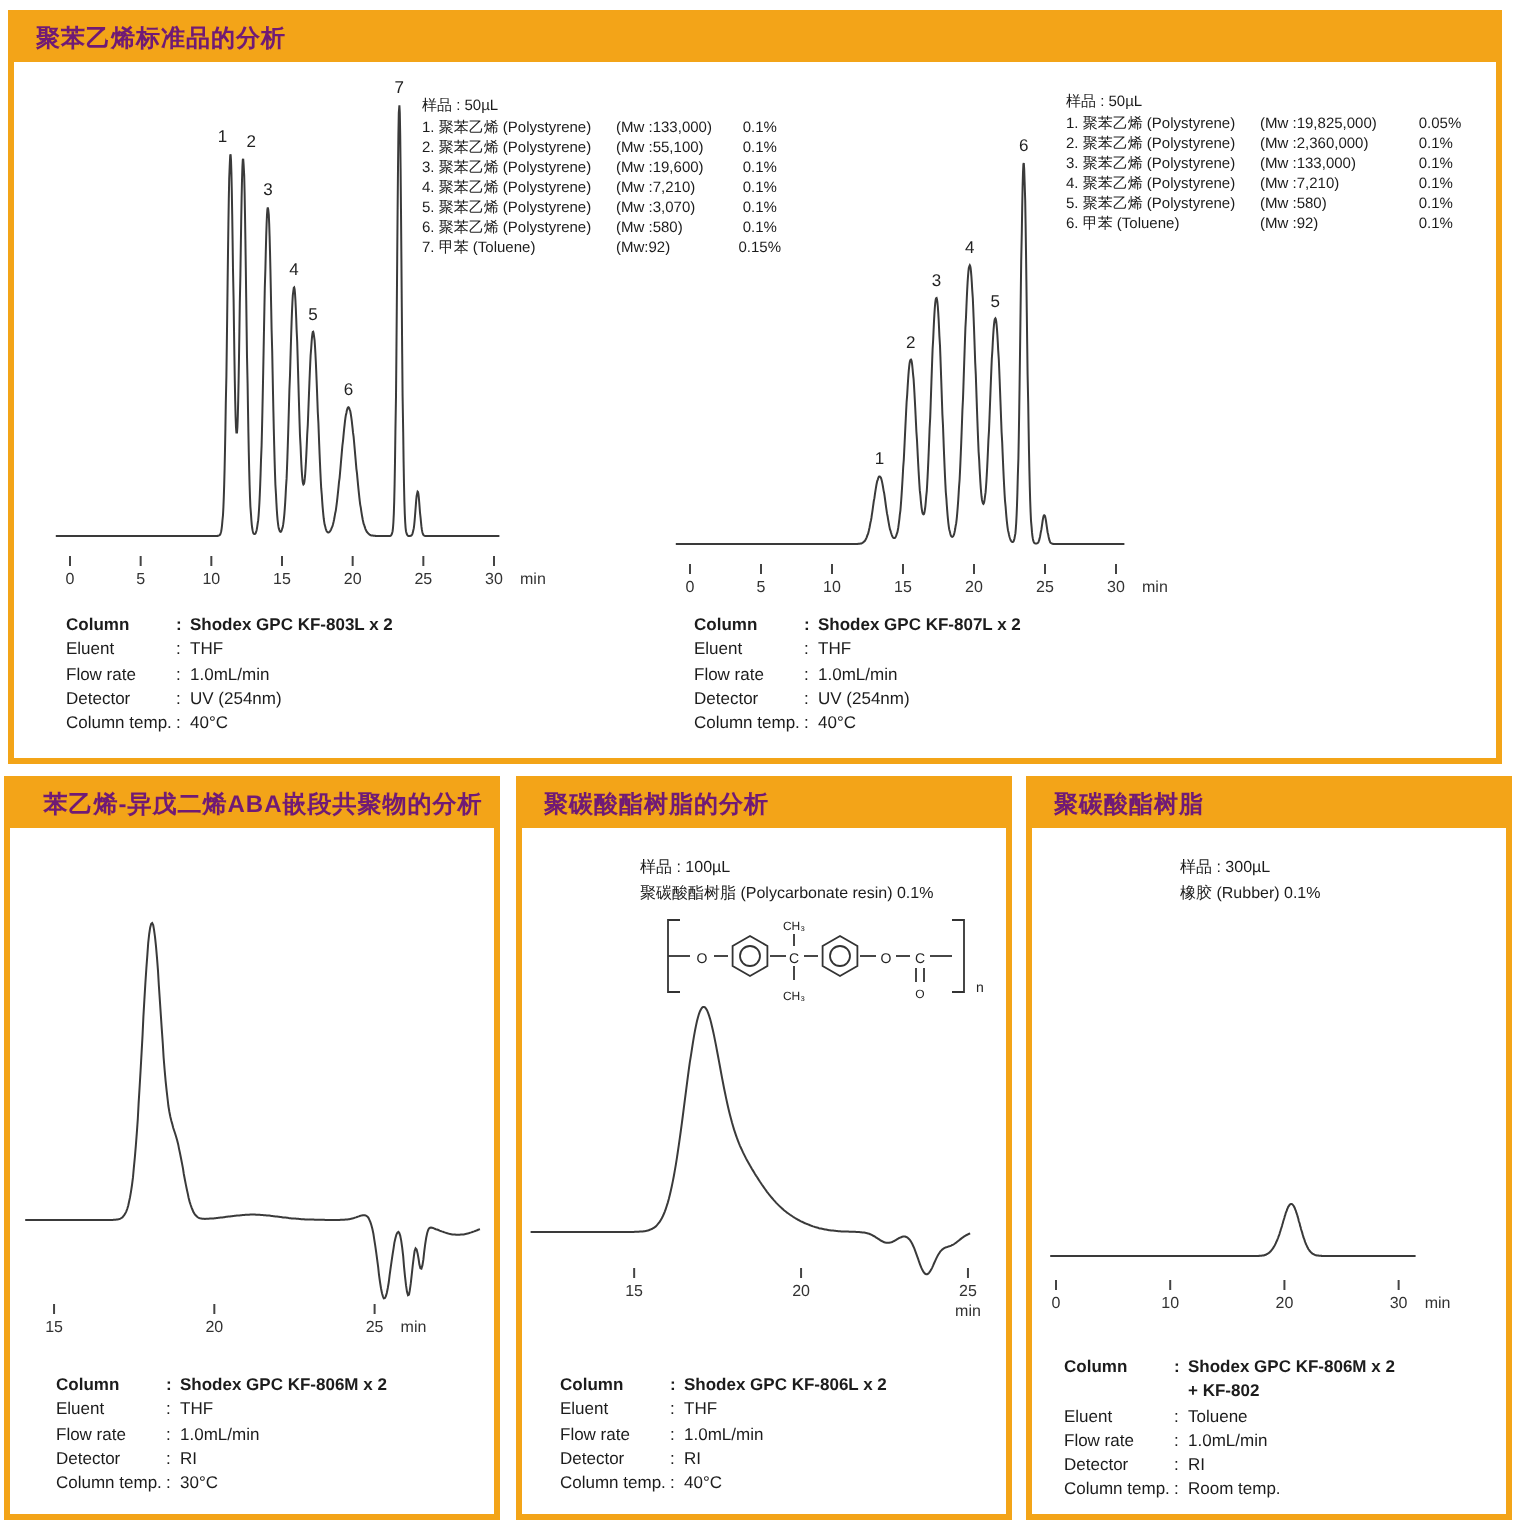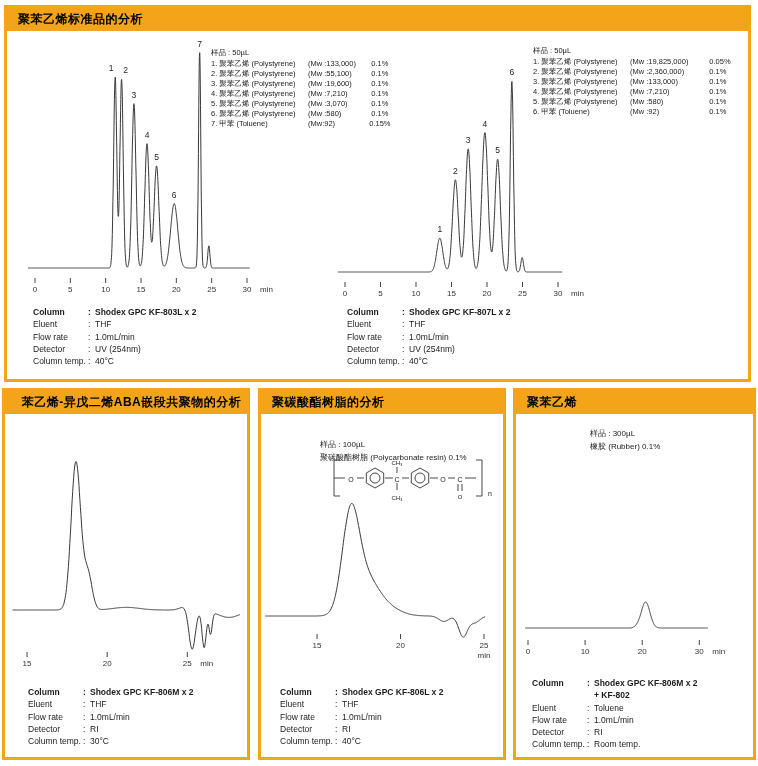--- a/index.html
+++ b/index.html
@@ -3,21 +3,21 @@
 <meta charset="utf-8">
 <style>
   * { margin:0; padding:0; box-sizing:border-box; }
   html,body { background:#fff; }
   #page {
     position:relative; width:758px; height:766px; background:#fff;
     font-family:"Liberation Sans","DejaVu Sans",sans-serif; color:#1c1c1c;
   }
   .panel { position:absolute; border:3px solid var(--accent,#F3A418); background:#fff; }
   .panel-header {
-    height:23px; background:var(--accent,#F3A418); color:#000000;
+    height:23px; background:var(--accent,#F3A418); color:#701a75;
     font-weight:bold; font-size:12px; line-height:23px; padding-left:11px;
     letter-spacing:0.5px; white-space:nowrap; overflow:hidden;
   }
   .abs { position:absolute; }
   .chart { position:absolute; overflow:visible; }
   .tick-label { font-size:8px; fill:#333; font-family:"Liberation Sans","DejaVu Sans",sans-serif; }
   .peak-label { font-size:8.5px; fill:#222; font-family:"Liberation Sans","DejaVu Sans",sans-serif; }
 
   .sample-block { position:absolute; font-size:7.5px; line-height:10px; }
   .sample-title { margin-bottom:1px; white-space:nowrap; }
@@ -300,21 +300,21 @@
           <span class="c-sep">:</span>
           <span class="c-value">30°C</span>
         </div>
       </div>
   </div>
 
   <div class="panel" style="left:258px; top:388px; width:248px; height:372px;">
     <div class="panel-header">聚碳酸酯树脂的分析</div>
   </div>
 
-  <div class="lines-block" style="left:320px; top:438px;">
+  <div class="lines-block" style="left:320px; top:427px;">
     <div>
         <div class="line-row"><span class="c-text">样品 : 100µL</span></div>
         <div class="line-row"><span class="c-text">聚碳酸酯树脂 (Polycarbonate resin)  0.1%</span></div>
       </div>
   </div>
 
   <svg class="structure abs" width="180" height="50" viewBox="0 0 180 50" style="left:326px; top:456px;">
     <path d="M14 4 H8 V40 H14"></path>
     <line x1="8" y1="22" x2="19" y2="22"></line>
     <text x="25" y="25.5" text-anchor="middle">O</text>
@@ -377,21 +377,21 @@
         </div>
         <div class="cond-row">
           <span class="c-label">Column temp.</span>
           <span class="c-sep">:</span>
           <span class="c-value">40°C</span>
         </div>
       </div>
   </div>
 
   <div class="panel" style="left:513px; top:388px; width:243px; height:372px;">
-    <div class="panel-header">聚苯乙烯</div>
+    <div class="panel-header">聚碳酸酯树脂</div>
   </div>
 
   <div class="lines-block" style="left:590px; top:427px;">
     <div>
         <div class="line-row"><span class="c-text">样品 : 300µL</span></div>
         <div class="line-row"><span class="c-text">橡胶 (Rubber)  0.1%</span></div>
       </div>
   </div>
 
   <svg class="chart" width="235" height="82" style="left:518px; top:580px;">

